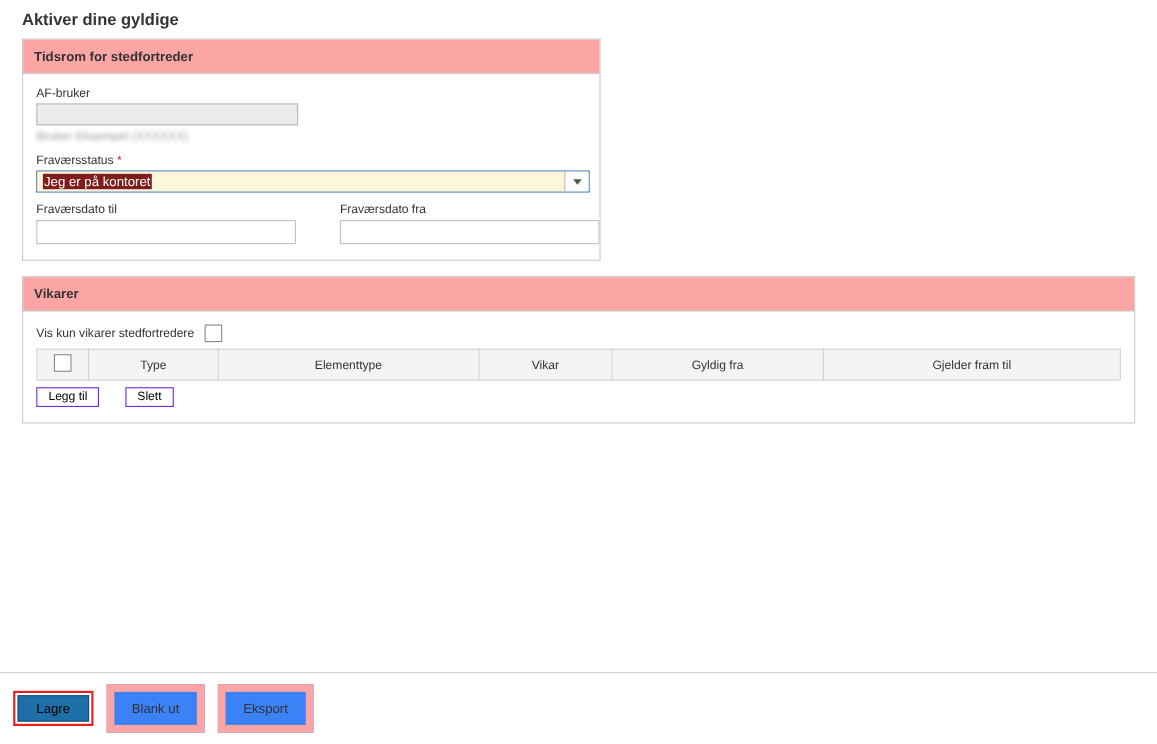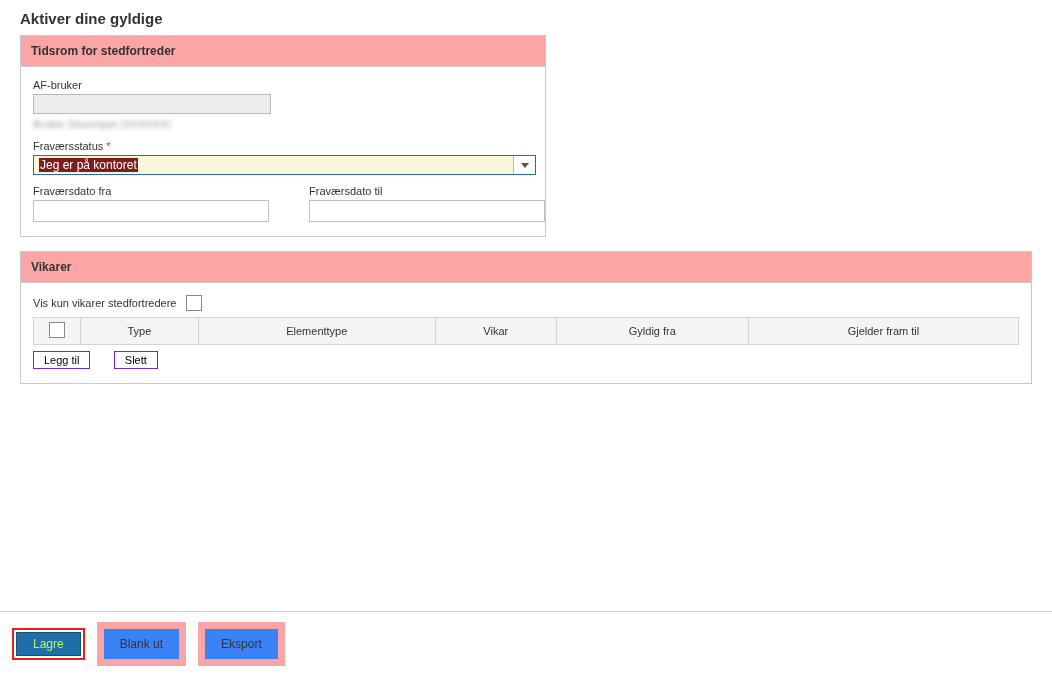--- a/index.html
+++ b/index.html
@@ -23,21 +23,21 @@
 .panel.narrow{width:524px}
 .vis-row{display:flex;align-items:center;gap:10px;font-size:11px;margin-bottom:6px}
 .chk{width:14px;height:14px;border:1px solid #888;background:#fff;display:inline-block}
 .grid{width:100%;border-collapse:collapse}
 .grid th{background:#f4f4f4;border:1px solid #d3d3d3;font-weight:normal;font-size:11px;padding:4px 6px;color:#333}
 .grid th.chkcell{width:34px}
 .tbl-actions{margin-top:6px}
 .small-btn{border:1px solid #6d28d9;background:#fff;font-size:11px;padding:2px 10px;margin-right:20px;cursor:pointer}
 .footer{position:fixed;left:0;right:0;bottom:0;border-top:1px solid #d0d0d0;padding:10px 12px;background:#fff;display:flex;gap:12px;align-items:center}
 .hl{border:2px solid #e9211d;padding:2px;display:inline-block}
-.primary-btn{background:#1e6fa8;color:#bef264;border:1px solid #15507a;padding:4px 16px;font-size:12px;cursor:pointer}
+.primary-btn{background:#1e6fa8;color:#000000;border:1px solid #15507a;padding:4px 16px;font-size:12px;cursor:pointer}
 .sec-btn{background:#3b82f6;color:#333;border:7px solid #fca5a5;padding:8px 16px;font-size:12px;cursor:pointer}
 </style>
 </head>
 <body>
 
 <div class="page">
   <div class="page-title">Aktiver dine gyldige</div>
 
   <div class="panel narrow">
     <div class="panel-title">Tidsrom for stedfortreder</div>
@@ -53,25 +53,25 @@
         <div class="combo">
           <div class="combo-val"><span>Jeg er på kontoret</span></div>
           <div class="combo-btn">
             <span class="caret"></span>
           </div>
         </div>
       </div>
 
       <div class="row">
         <div>
-          <div class="field-label">Fraværsdato fra</div>
+          <div class="field-label">Fraværsdato til</div>
           <input class="date-input" style="">
         </div>
         <div>
-          <div class="field-label">Fraværsdato til</div>
+          <div class="field-label">Fraværsdato fra</div>
           <input class="date-input" style="">
         </div>
       </div>
     </div>
   </div>
 
   <div class="panel wide">
     <div class="panel-title">Vikarer</div>
     <div class="panel-body">
       <div class="vis-row">

